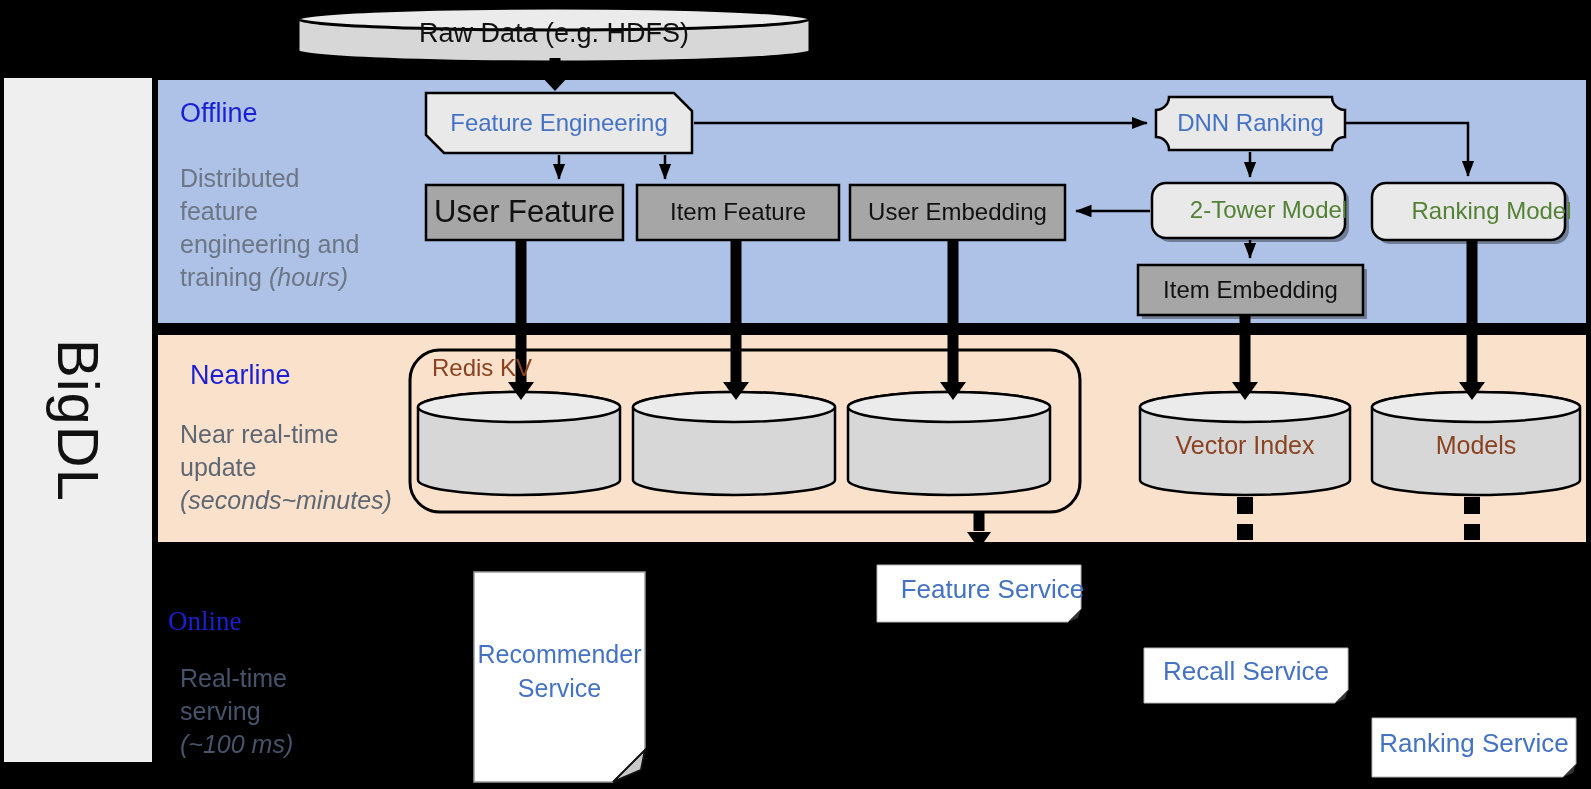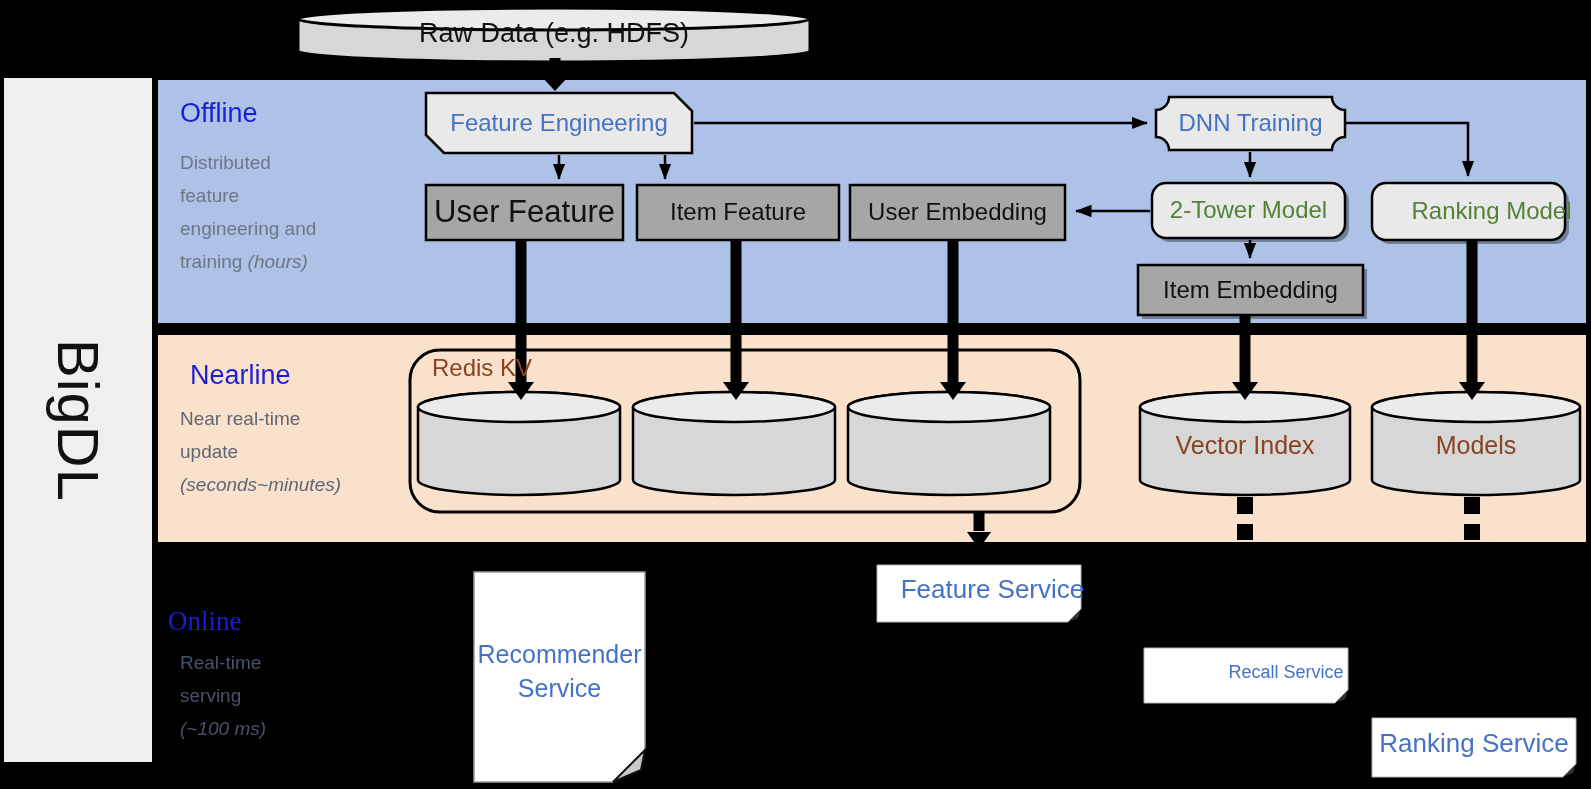--- a/index.html
+++ b/index.html
@@ -10,21 +10,21 @@
   .band{position:absolute;}
   #offline-band{left:158px;top:80px;width:1428px;height:243px;background:var(--band-offline);}
   #nearline-band{left:158px;top:335px;width:1428px;height:207px;background:var(--band-nearline);}
   #sidebar{left:4px;top:78px;width:148px;height:684px;background:var(--sidebar-bg);
     position:absolute;display:flex;align-items:center;justify-content:center;}
   #sidebar .vlabel{transform:rotate(90deg);font-size:58px;color:#111;letter-spacing:1px;white-space:nowrap;}
   svg#wires{position:absolute;left:0;top:0;}
   .lbl{position:absolute;display:flex;flex-direction:column;align-items:center;justify-content:center;
     text-align:center;line-height:1.12;}
   .sec-title{position:absolute;font-size:27px;font-weight:500;color:var(--title-blue);}
-  .sec-desc{position:absolute;font-size:19px;line-height:33px;}
+  .sec-desc{position:absolute;font-size:25px;line-height:33px;margin-top:16px;}
   .it{font-style:italic;}
   .blue{color:var(--text-blue);}
   .green{color:var(--text-green);}
   .brown{color:var(--text-brown);}
   .black{color:#111;}
 </style>
 </head>
 <body>
 
 <div id="stage">
@@ -170,33 +170,33 @@
   </div>
 
   <div class="sec-title" style="left:168px;top:606px;font-family:Liberation Serif, serif;">Online</div>
   <div class="sec-desc" style="left:180px;top:646px;color:var(--desc-online);">
     <div>Real-time</div>
     <div>serving</div>
     <div class="it">(~100 ms)</div>
   </div>
 
   <div class="lbl blue" style="left:426px;top:93px;width:266px;height:60px;font-size:24px;">Feature Engineering</div>
-  <div class="lbl blue" style="left:1156px;top:97px;width:189px;height:53px;font-size:24px;">DNN Training</div>
+  <div class="lbl blue" style="left:1156px;top:97px;width:189px;height:53px;font-size:24px;">DNN Ranking</div>
   <div class="lbl black" style="left:426px;top:185px;width:197px;height:55px;font-size:31px;">User Feature</div>
   <div class="lbl black" style="left:637px;top:185px;width:202px;height:55px;font-size:24px;">Item Feature</div>
   <div class="lbl black" style="left:850px;top:185px;width:215px;height:55px;font-size:24px;border-radius:11px;">User Embedding</div>
-  <div class="lbl green" style="left:1152px;top:183px;width:193px;height:55px;font-size:24px;">2-Tower Model</div>
+  <div class="lbl green" style="left:1152px;top:183px;width:193px;height:55px;font-size:24px;padding-left:20px;">2-Tower Model</div>
   <div class="lbl green" style="left:1372px;top:183px;width:193px;height:57px;font-size:24px;margin-left:23px;">Ranking Model</div>
   <div class="lbl black" style="left:1138px;top:265px;width:225px;height:50px;font-size:24px;">Item Embedding</div>
 
   <div class="brown" style="position:absolute;left:432px;top:354px;font-size:24px;">Redis KV</div>
   <div class="lbl brown" style="left:1140px;top:400px;width:210px;height:90px;font-size:25px;">Vector Index</div>
   <div class="lbl brown" style="left:1372px;top:400px;width:208px;height:90px;font-size:25px;">Models</div>
 
   <div class="lbl blue" style="left:474px;top:572px;width:171px;height:200px;font-size:25px;line-height:1.35;">
     <span>Recommender</span>
     <span>Service</span>
   </div>
   <div class="lbl blue" style="left:877px;top:565px;width:231px;height:50px;font-size:26px;">Feature Service</div>
-  <div class="lbl blue" style="left:1144px;top:648px;width:204px;height:48px;font-size:18px;padding-left:40px;">Recall Service</div>
+  <div class="lbl blue" style="left:1144px;top:648px;width:204px;height:48px;font-size:26px;">Recall Service</div>
   <div class="lbl blue" style="left:1372px;top:718px;width:204px;height:52px;font-size:26px;">Ranking Service</div>
 
 </div>
 
 </body></html>

